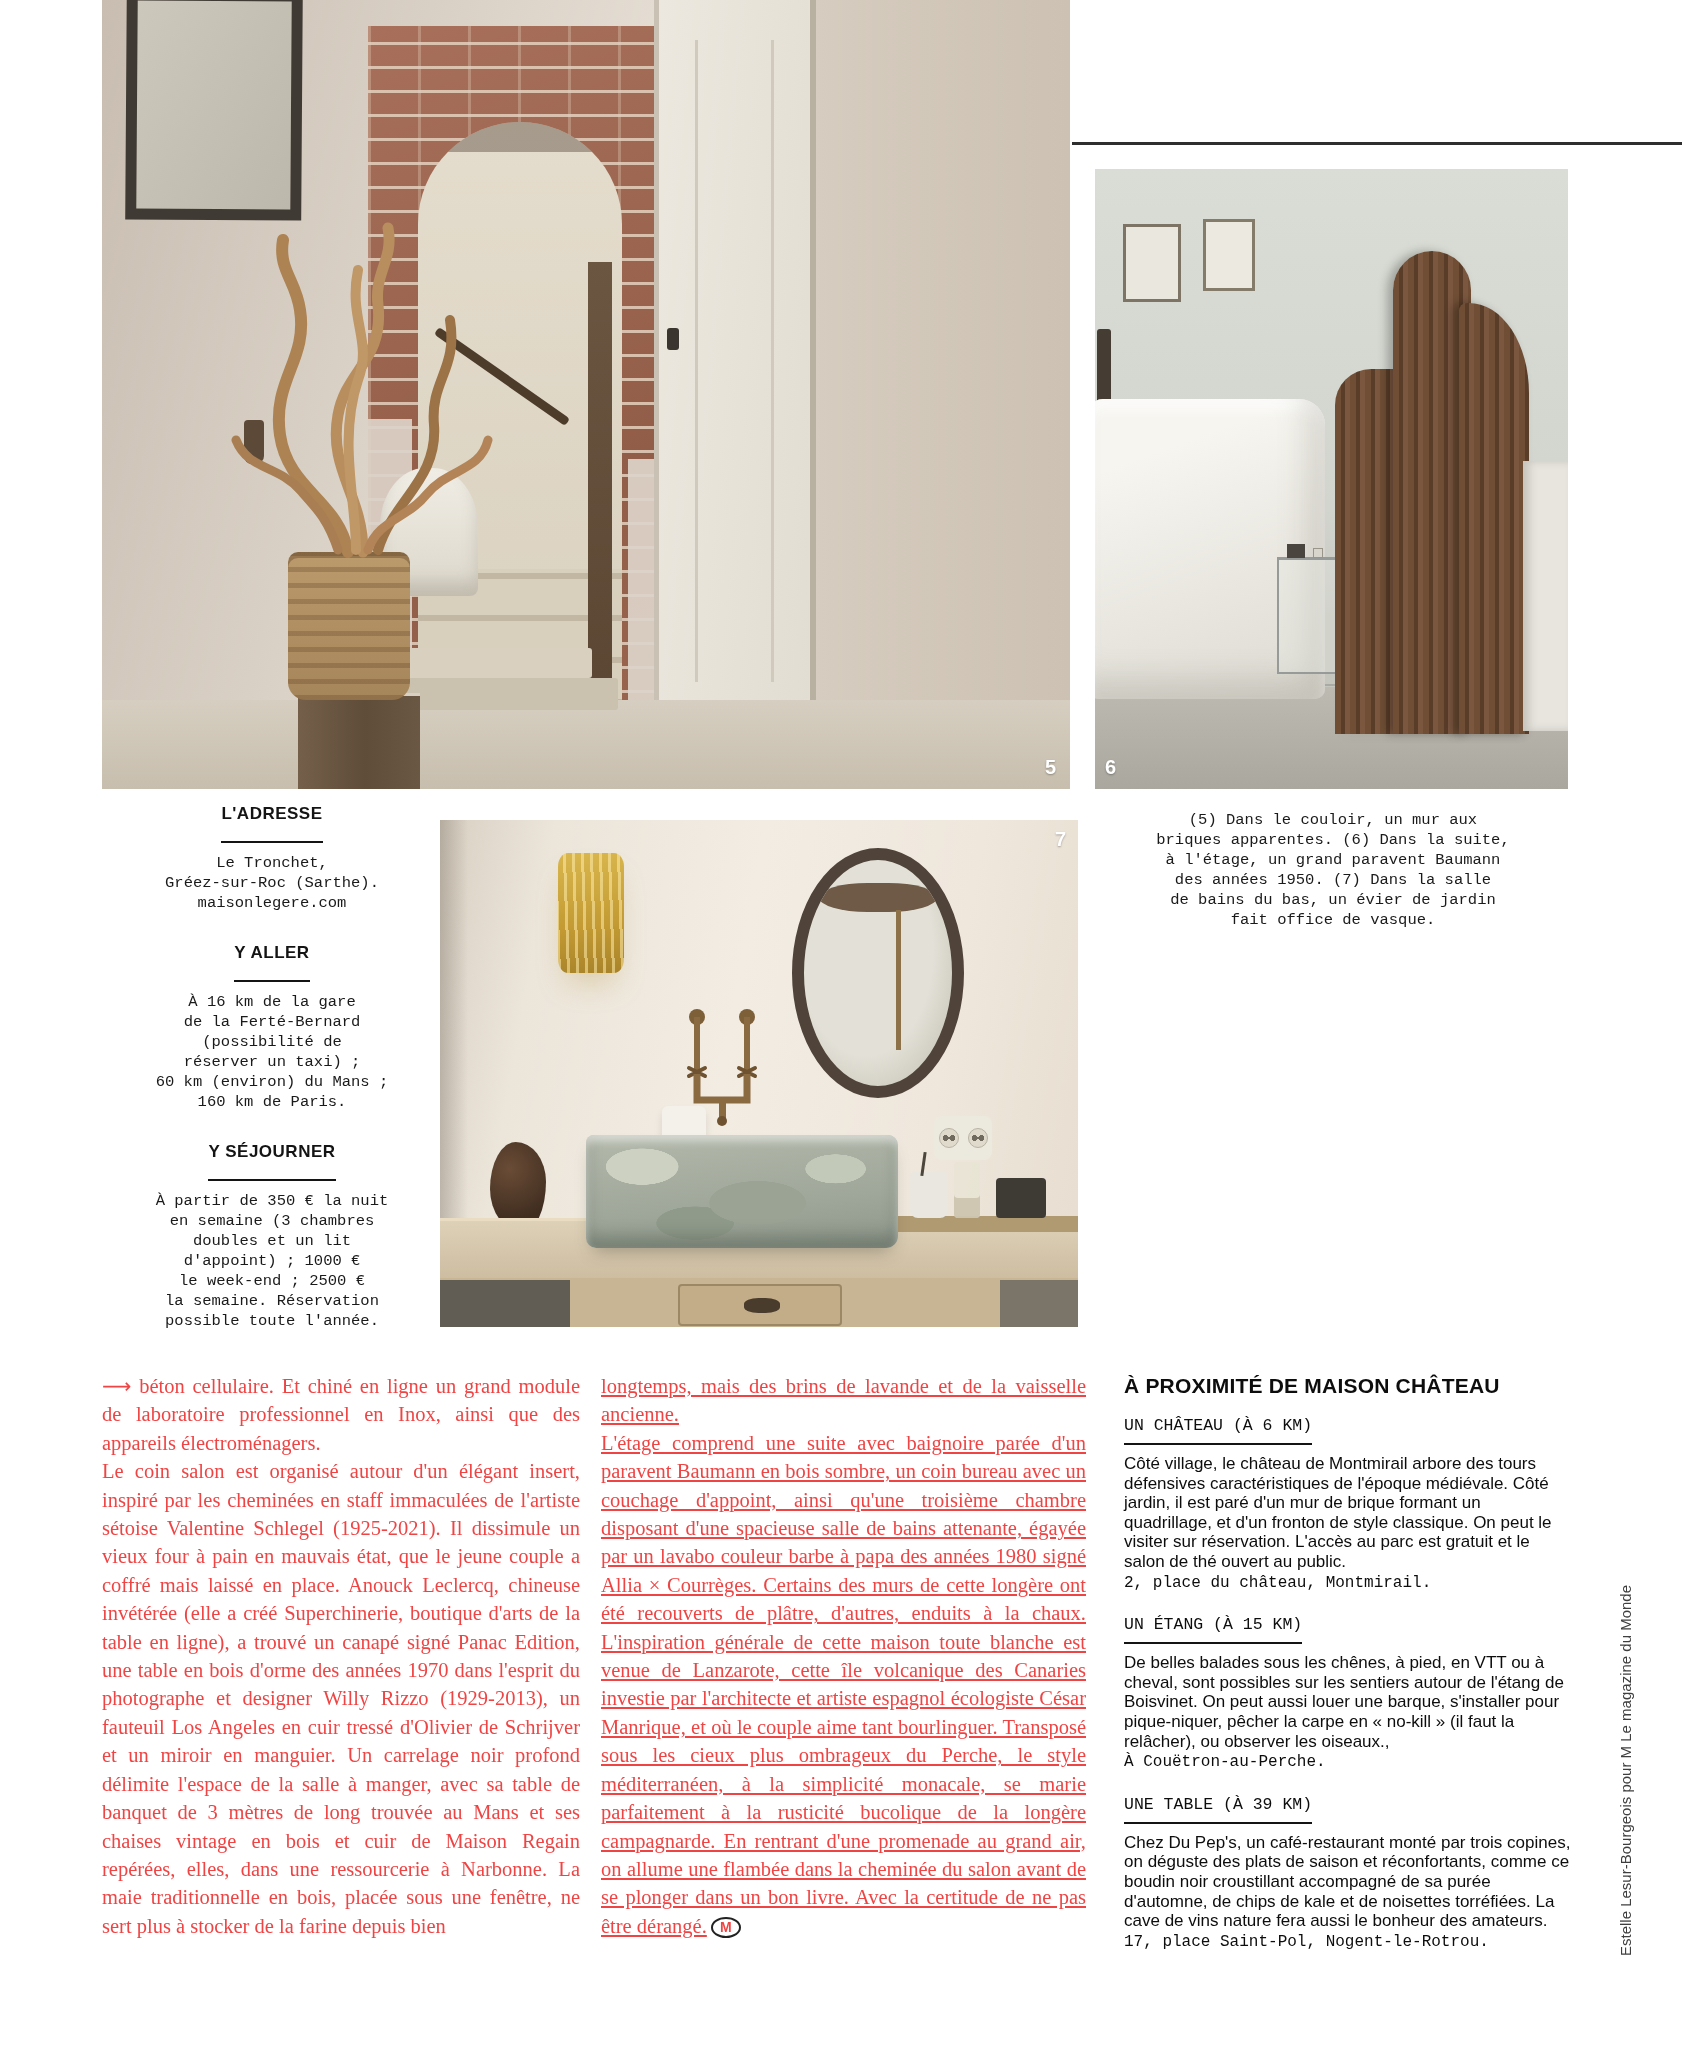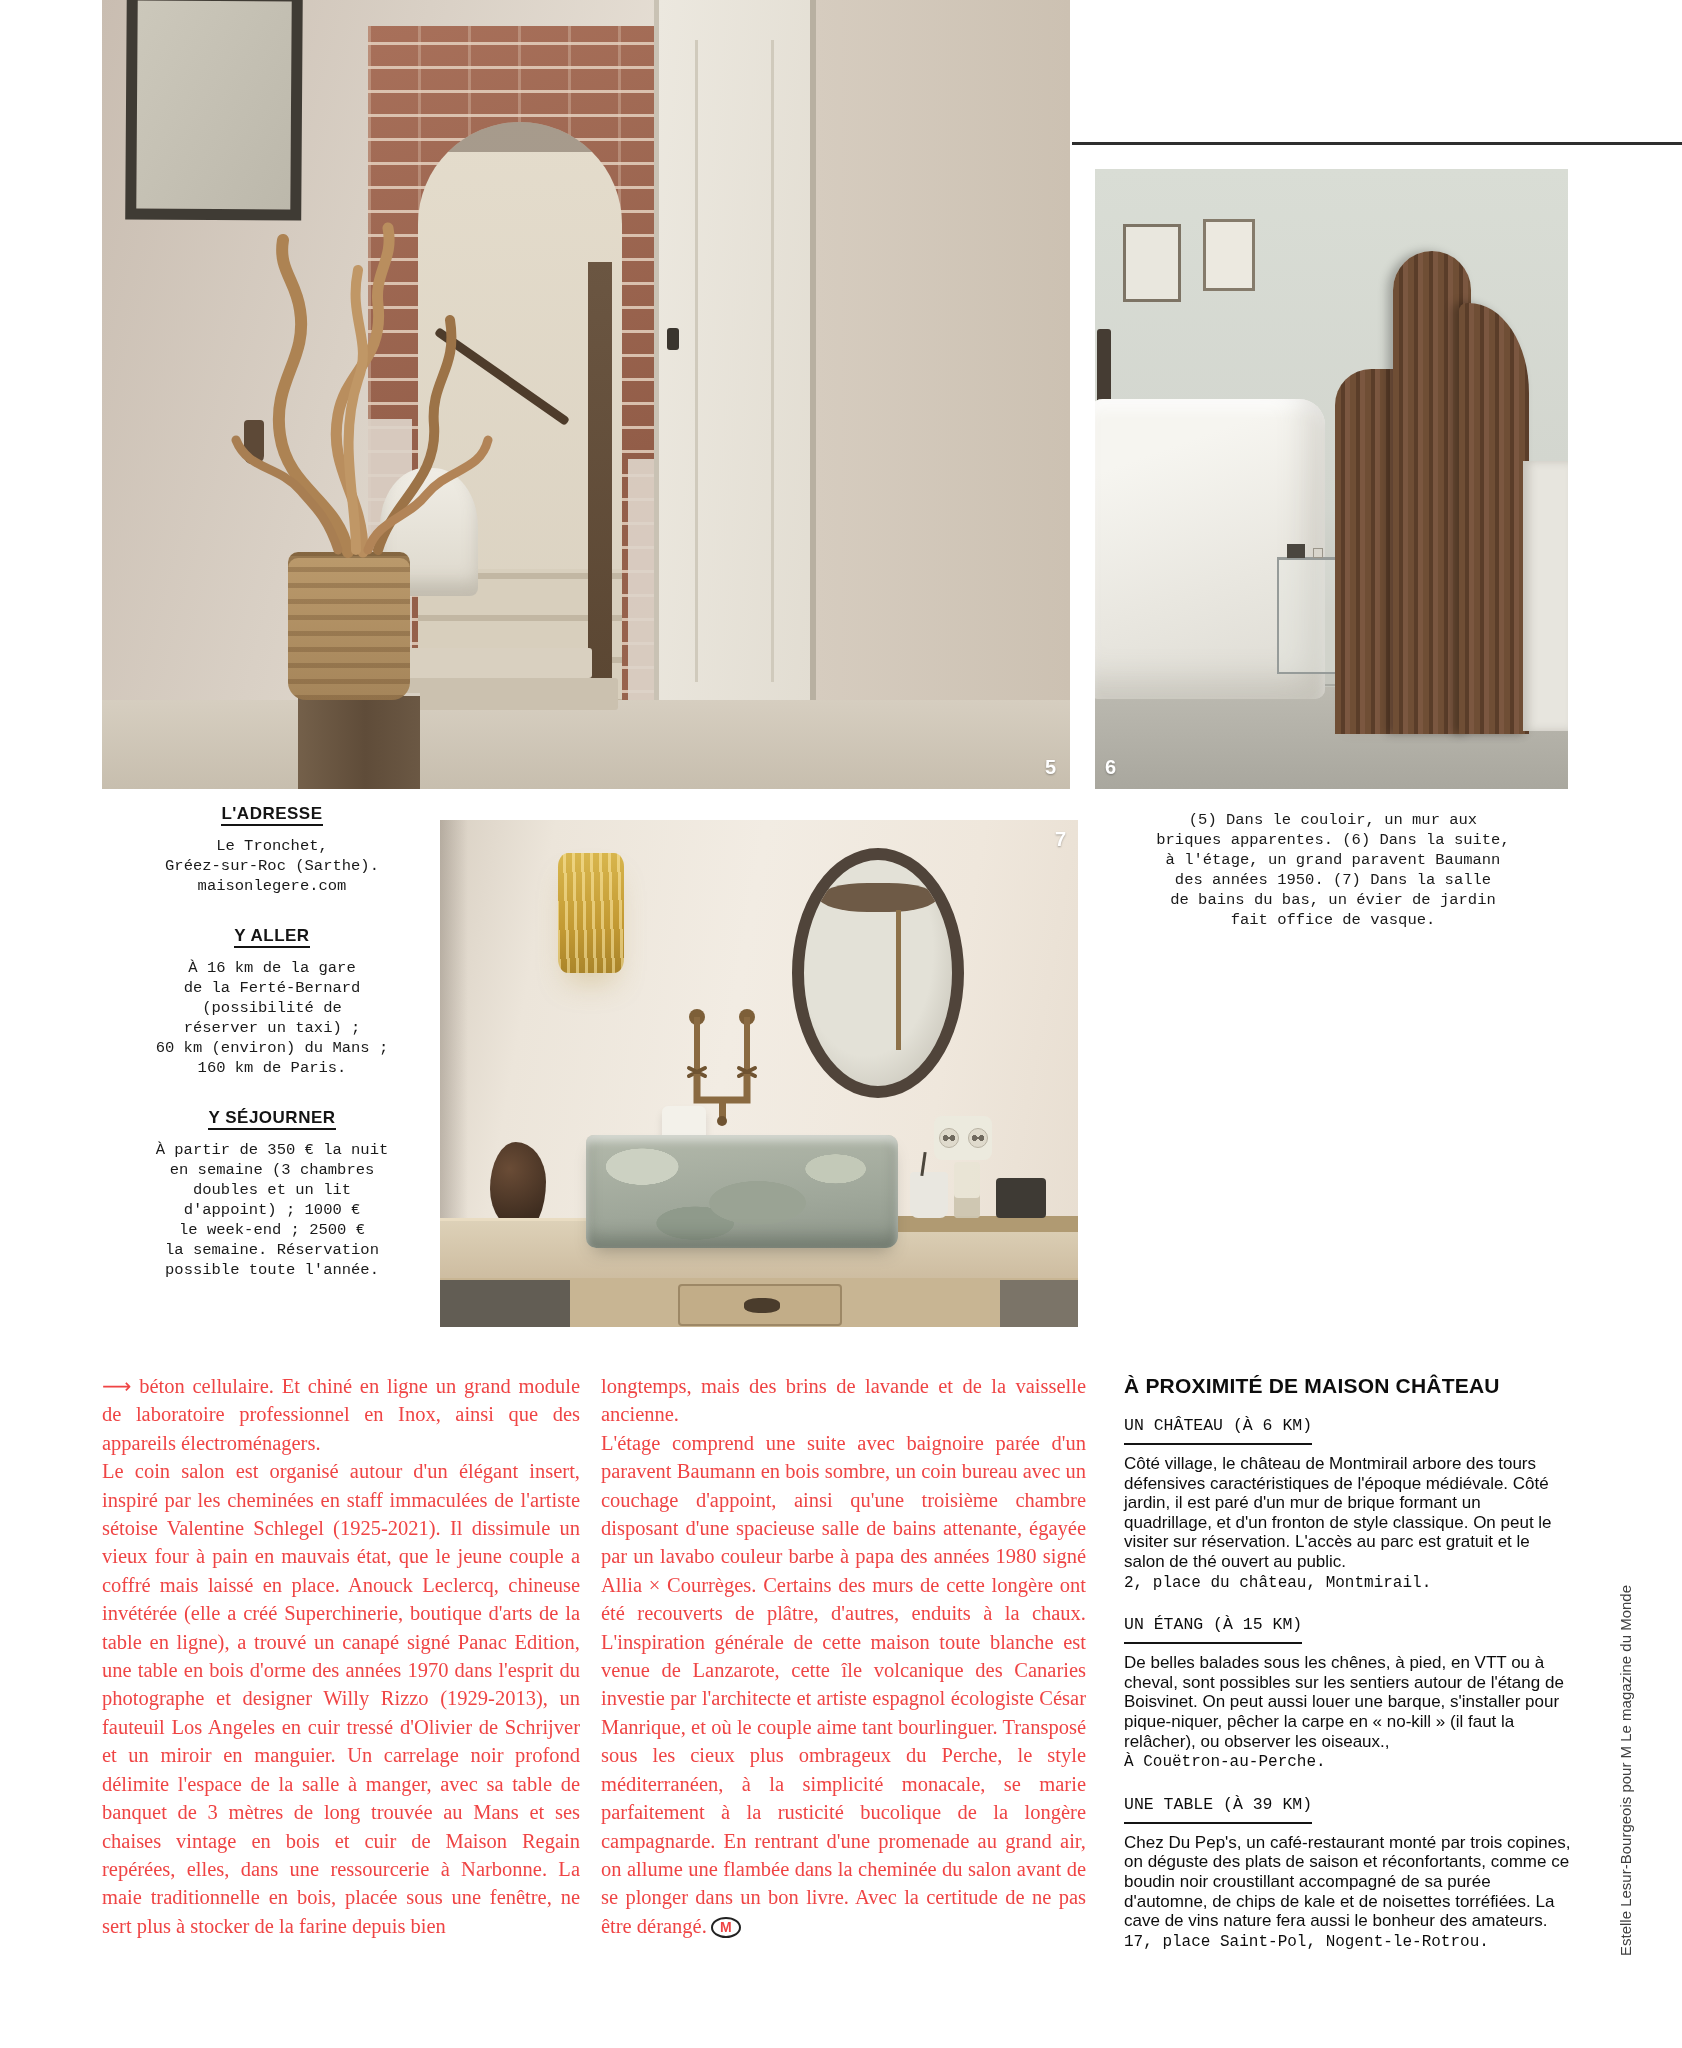--- a/index.html
+++ b/index.html
@@ -128,30 +128,30 @@
   .credit { left:1617px; top:1956px; transform:rotate(-90deg); transform-origin:0 0;
             font:15px "Liberation Sans", sans-serif; color:#3f3f3f; white-space:nowrap; }
 
   
   .mono { font-family:"Liberation Mono", monospace; }
   .preline { white-space:pre-line; }
 
   .info-block { left:102px; top:804px; width:340px; text-align:center; }
   .info-sec { margin-bottom:30px; }
   .info-head { display:inline-block; font:700 17px "Liberation Sans", sans-serif; letter-spacing:.5px;
-               border-bottom:2px solid #141414; padding-bottom:0; margin-bottom:10px; }
+               border-bottom:2px solid #141414; padding-bottom:17px; margin-bottom:10px; }
   .info-body { font-size:15.5px; line-height:20px; color:#1a1a1a; }
 
   .caption-block { left:1093px; top:810px; width:480px; text-align:center;
                    font-size:15.5px; line-height:20px; color:#1a1a1a; }
 
   .serif-col { position:absolute; top:1372px; font-family:"Liberation Serif", serif;
                font-size:20.5px; line-height:28.4px; text-align:justify; color:#ef4444; hyphens:auto; }
   #col1 { left:102px; width:478px; }
-  #col2 { left:601px; width:485px; }
+  #col2 { left:601px; width:485px;text-decoration:underline; }
   .serif-col p { margin:0; }
   .endmark { display:inline-block; width:30px; height:21px; line-height:20px; text-align:center;
              border:2px solid #222; border-radius:50%; font:600 14px "Liberation Sans", sans-serif;
              vertical-align:1px; margin-left:4px; }
 
   #col3 { position:absolute; left:1124px; top:1374px; width:448px; color:#0d0d0d; }
   .nearby-title { font:700 21px "Liberation Sans", sans-serif; letter-spacing:.2px; margin-bottom:18px; }
   .nearby-sec { margin-bottom:22px; }
   .nearby-head { display:inline-block; font-family:"Liberation Mono", monospace; font-size:16.5px;
                  border-bottom:2px solid #141414; padding-bottom:8px; margin-bottom:9px; }

